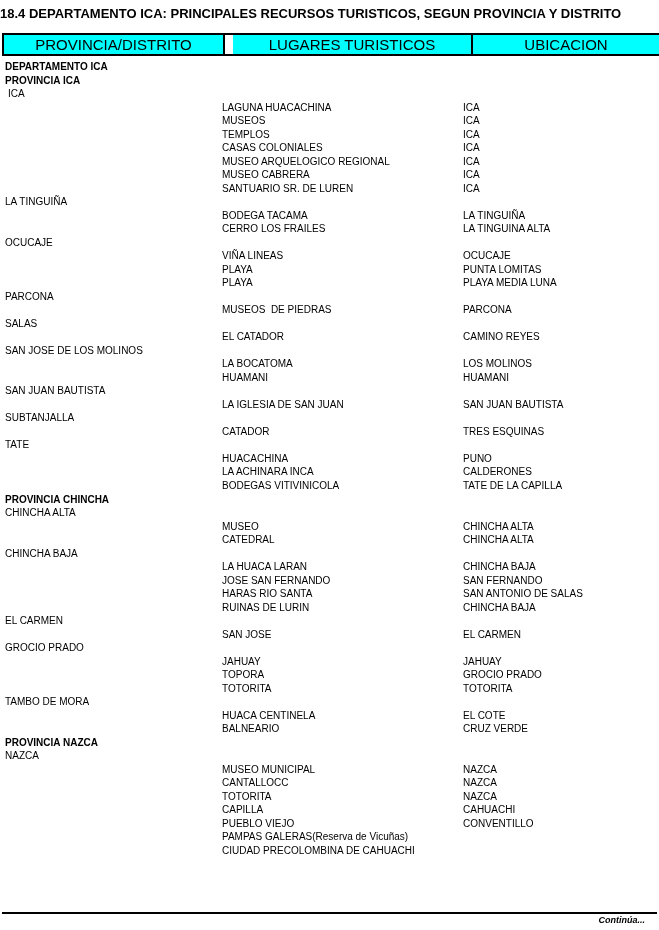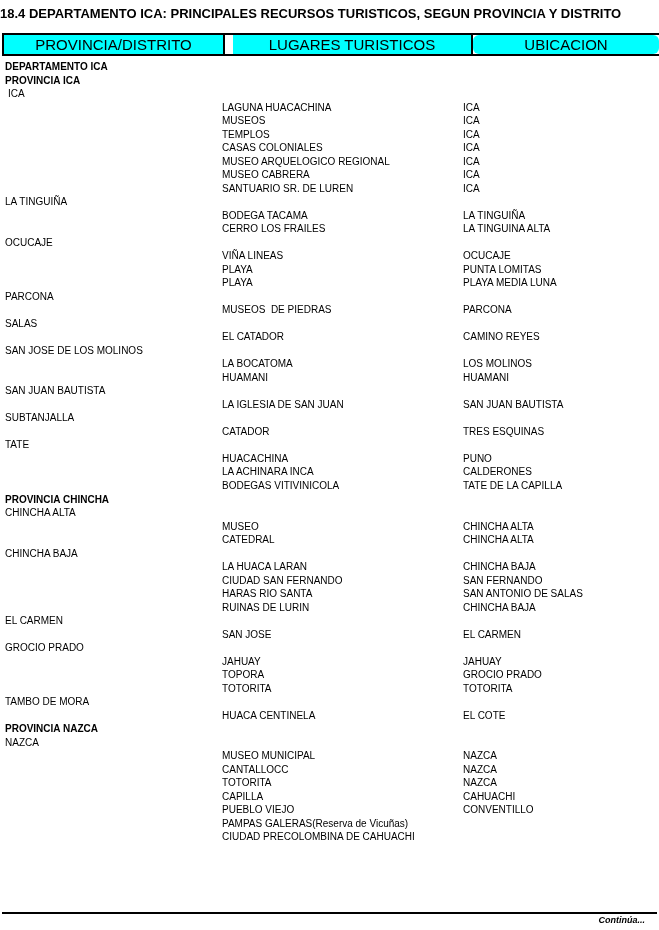--- a/index.html
+++ b/index.html
@@ -86,21 +86,21 @@
 </head>
 <body>
 
 <div id="page">
 
   <div class="title">18.4 DEPARTAMENTO ICA: PRINCIPALES RECURSOS TURISTICOS, SEGUN PROVINCIA Y DISTRITO</div>
 
   <div class="header-table">
     <div class="header-cell c1" style="background: rgb(0, 255, 255);">PROVINCIA/DISTRITO</div>
     <div class="header-cell c2" style="background: rgb(0, 255, 255);">LUGARES TURISTICOS</div>
-    <div class="header-cell c3" style="background: rgb(0, 255, 255); border-radius: 6px;">UBICACION</div>
+    <div class="header-cell c3" style="background: rgb(0, 255, 255);">UBICACION</div>
   </div>
 
   <div class="body" id="rows">
       <div class="row bold"><span class="cell district">DEPARTAMENTO ICA</span></div>
       <div class="row bold"><span class="cell district">PROVINCIA ICA</span></div>
       <div class="row"><span class="cell district indent">ICA</span></div>
       <div class="row"><span class="cell place">LAGUNA HUACACHINA</span><span class="cell location">ICA</span></div>
       <div class="row"><span class="cell place">MUSEOS</span><span class="cell location">ICA</span></div>
       <div class="row"><span class="cell place">TEMPLOS</span><span class="cell location">ICA</span></div>
       <div class="row"><span class="cell place">CASAS COLONIALES</span><span class="cell location">ICA</span></div>
@@ -128,31 +128,32 @@
       <div class="row"><span class="cell district">TATE</span></div>
       <div class="row"><span class="cell place">HUACACHINA</span><span class="cell location">PUNO</span></div>
       <div class="row"><span class="cell place">LA ACHINARA INCA</span><span class="cell location">CALDERONES</span></div>
       <div class="row"><span class="cell place">BODEGAS VITIVINICOLA</span><span class="cell location">TATE DE LA CAPILLA</span></div>
       <div class="row bold"><span class="cell district">PROVINCIA CHINCHA</span></div>
       <div class="row"><span class="cell district">CHINCHA ALTA</span></div>
       <div class="row"><span class="cell place">MUSEO</span><span class="cell location">CHINCHA ALTA</span></div>
       <div class="row"><span class="cell place">CATEDRAL</span><span class="cell location">CHINCHA ALTA</span></div>
       <div class="row"><span class="cell district">CHINCHA BAJA</span></div>
       <div class="row"><span class="cell place">LA HUACA LARAN</span><span class="cell location">CHINCHA BAJA</span></div>
-      <div class="row"><span class="cell place">CIUDAD SAN FERNANDO</span><span class="cell location">SAN FERNANDO</span></div>
+      <div class="row"><span class="cell place">JOSE SAN FERNANDO</span><span class="cell location">SAN FERNANDO</span></div>
       <div class="row"><span class="cell place">HARAS RIO SANTA</span><span class="cell location">SAN ANTONIO DE SALAS</span></div>
       <div class="row"><span class="cell place">RUINAS DE LURIN</span><span class="cell location">CHINCHA BAJA</span></div>
       <div class="row"><span class="cell district">EL CARMEN</span></div>
       <div class="row"><span class="cell place">SAN JOSE</span><span class="cell location">EL CARMEN</span></div>
       <div class="row"><span class="cell district">GROCIO PRADO</span></div>
       <div class="row"><span class="cell place">JAHUAY</span><span class="cell location">JAHUAY</span></div>
       <div class="row"><span class="cell place">TOPORA</span><span class="cell location">GROCIO PRADO</span></div>
       <div class="row"><span class="cell place">TOTORITA</span><span class="cell location">TOTORITA</span></div>
       <div class="row"><span class="cell district">TAMBO DE MORA</span></div>
       <div class="row"><span class="cell place">HUACA CENTINELA</span><span class="cell location">EL COTE</span></div>
+      <div class="row"><span class="cell place">BALNEARIO</span><span class="cell location">CRUZ VERDE</span></div>
       <div class="row bold"><span class="cell district">PROVINCIA NAZCA</span></div>
       <div class="row"><span class="cell district">NAZCA</span></div>
       <div class="row"><span class="cell place">MUSEO MUNICIPAL</span><span class="cell location">NAZCA</span></div>
       <div class="row"><span class="cell place">CANTALLOCC</span><span class="cell location">NAZCA</span></div>
       <div class="row"><span class="cell place">TOTORITA</span><span class="cell location">NAZCA</span></div>
       <div class="row"><span class="cell place">CAPILLA</span><span class="cell location">CAHUACHI</span></div>
       <div class="row"><span class="cell place">PUEBLO VIEJO</span><span class="cell location">CONVENTILLO</span></div>
       <div class="row"><span class="cell place">PAMPAS GALERAS(Reserva de Vicuñas)</span></div>
       <div class="row"><span class="cell place">CIUDAD PRECOLOMBINA DE CAHUACHI</span></div>
     </div>

